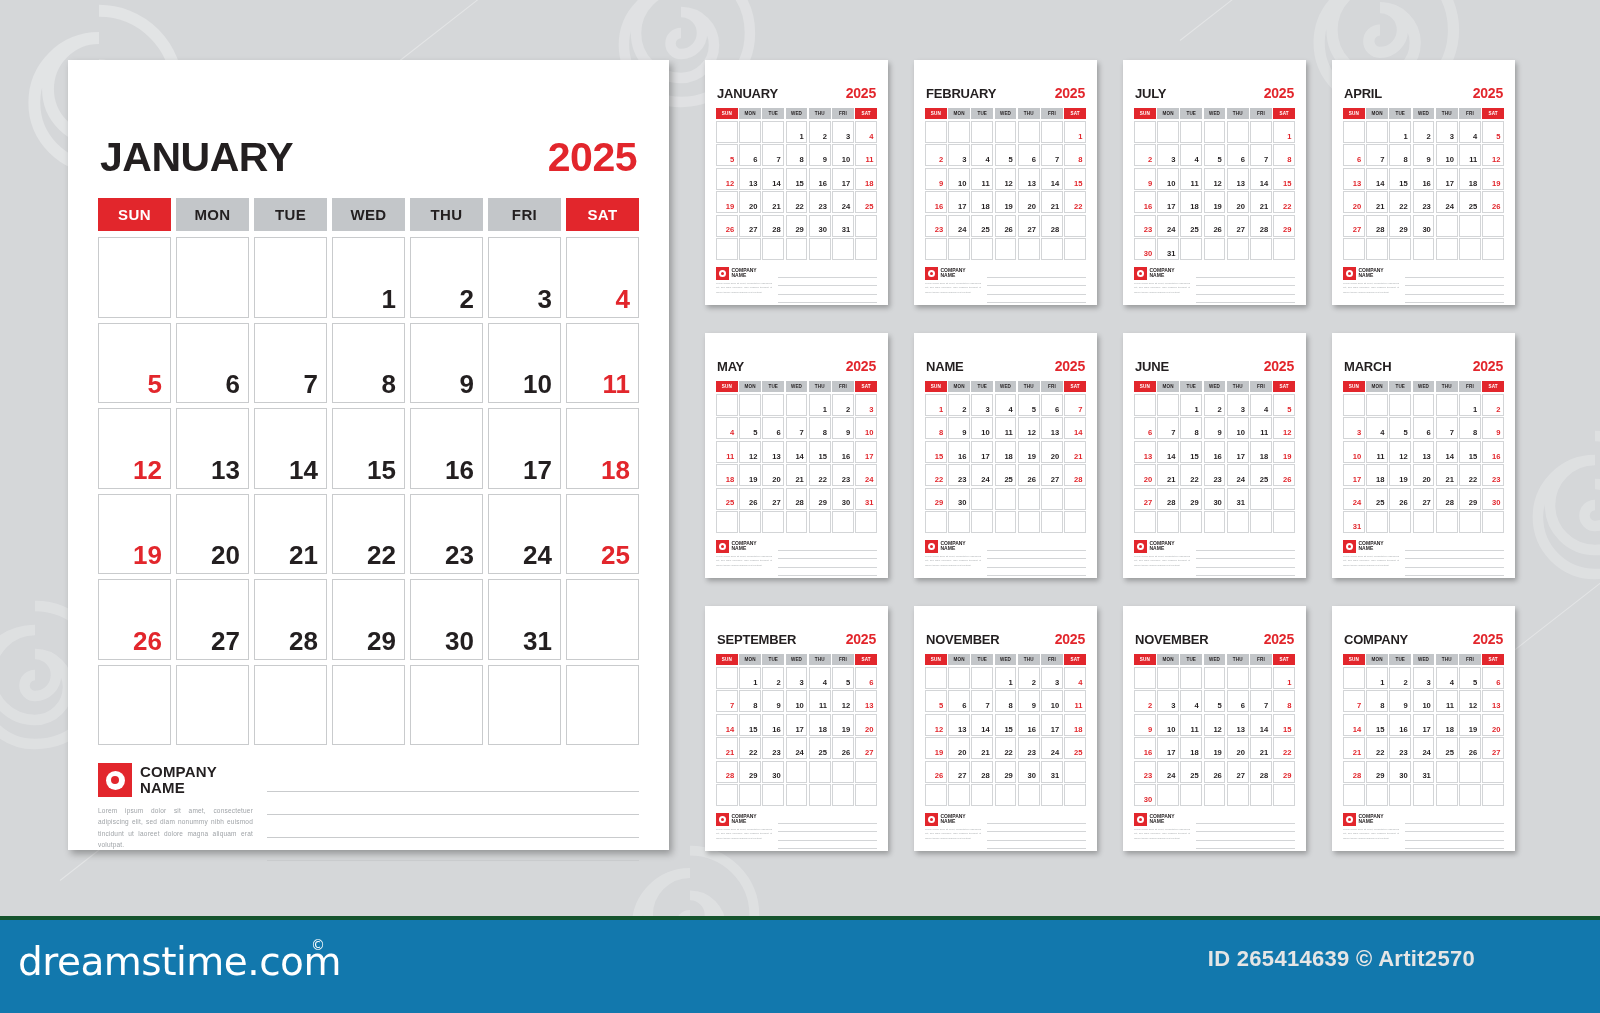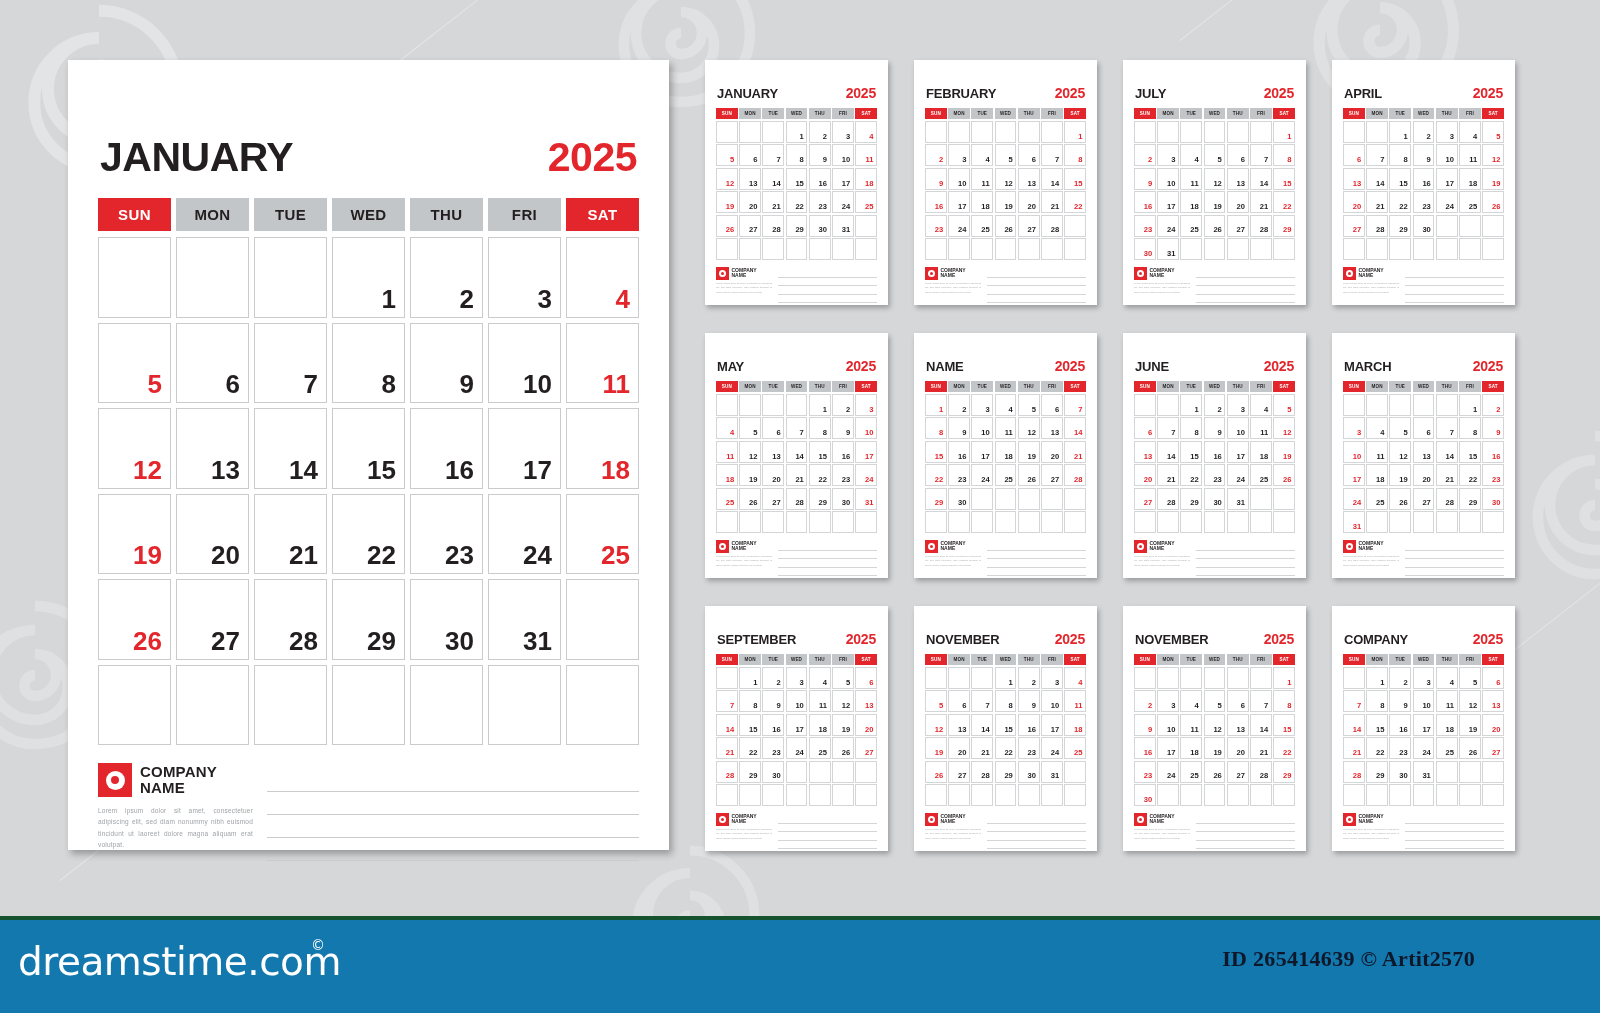--- a/index.html
+++ b/index.html
@@ -354,26 +354,25 @@
     position: relative;
     top: 3px;
   }
   .wm-logo-sup {
     font-size: 14px;
     position: relative;
     top: -2px;
     left: -30px;
   }
   .wm-id {
-    color: #0f172a;
+    color: #e5e5e5;
     font-size: 22px;
     font-weight: bold;
     letter-spacing: 0.3px;
     padding-right: 105px;
-    font-family: Liberation Serif, serif;
   }
 </style>
 </head>
 <body>
 
 <div class="bg-watermarks">
   <svg class="spiral" style="left:14px; top:4px;" width="170" height="170" viewBox="0 0 100 100">
     <path d="M50 4 A46 46 0 1 1 49.9 96 A38 38 0 1 1 50 20 A30 30 0 1 0 50 80 A22 22 0 1 0 50 36 A14 14 0 1 1 50 64 A7 7 0 1 1 50 50" fill="none" stroke="#ffffff" stroke-width="7" opacity="0.62"></path>
   </svg>
   <svg class="spiral" style="left:606px; top:-42px;" width="150" height="150" viewBox="0 0 100 100">

